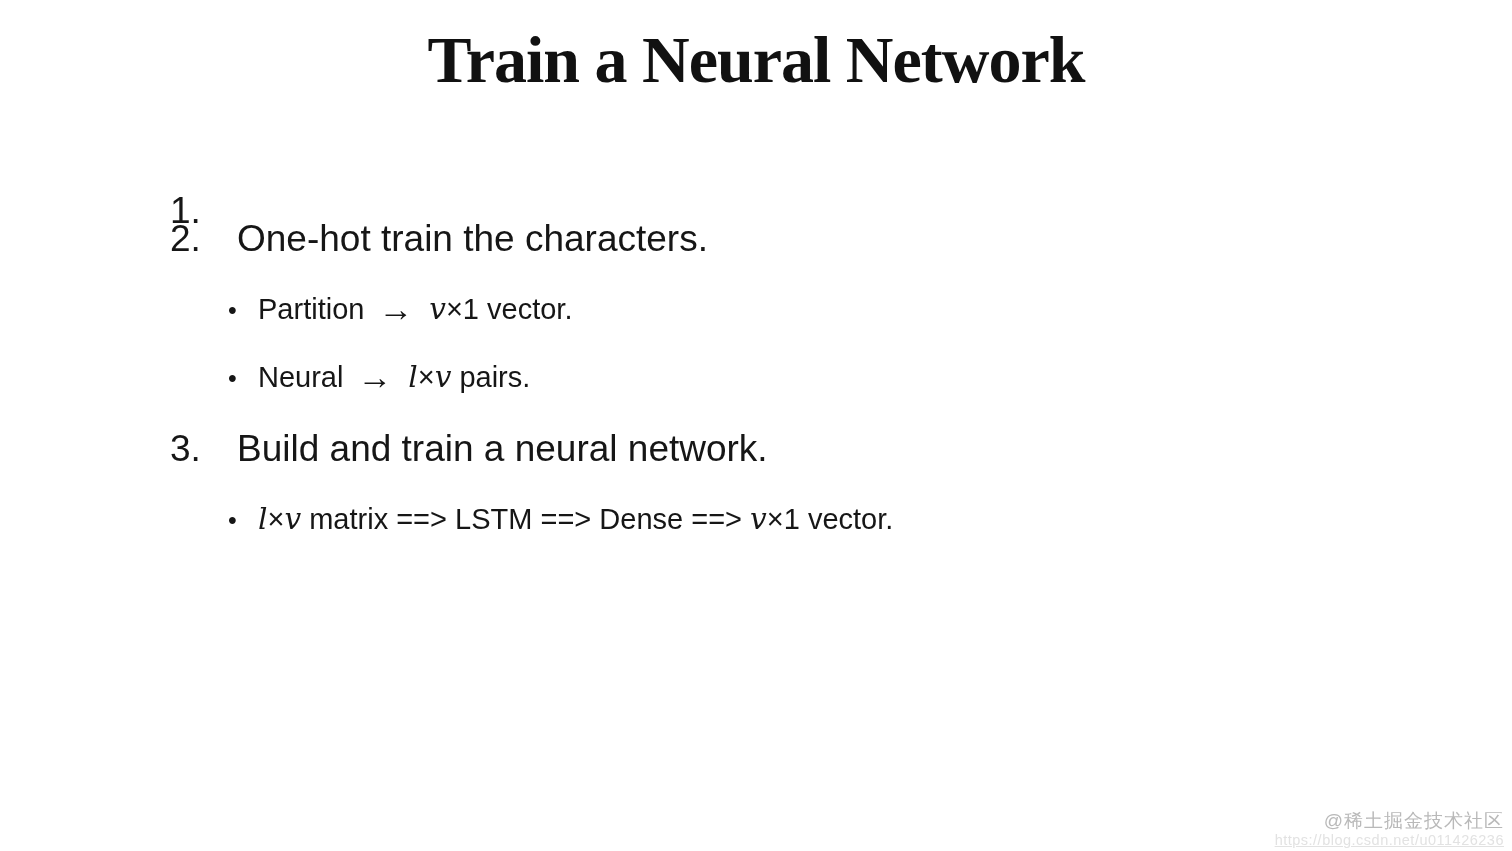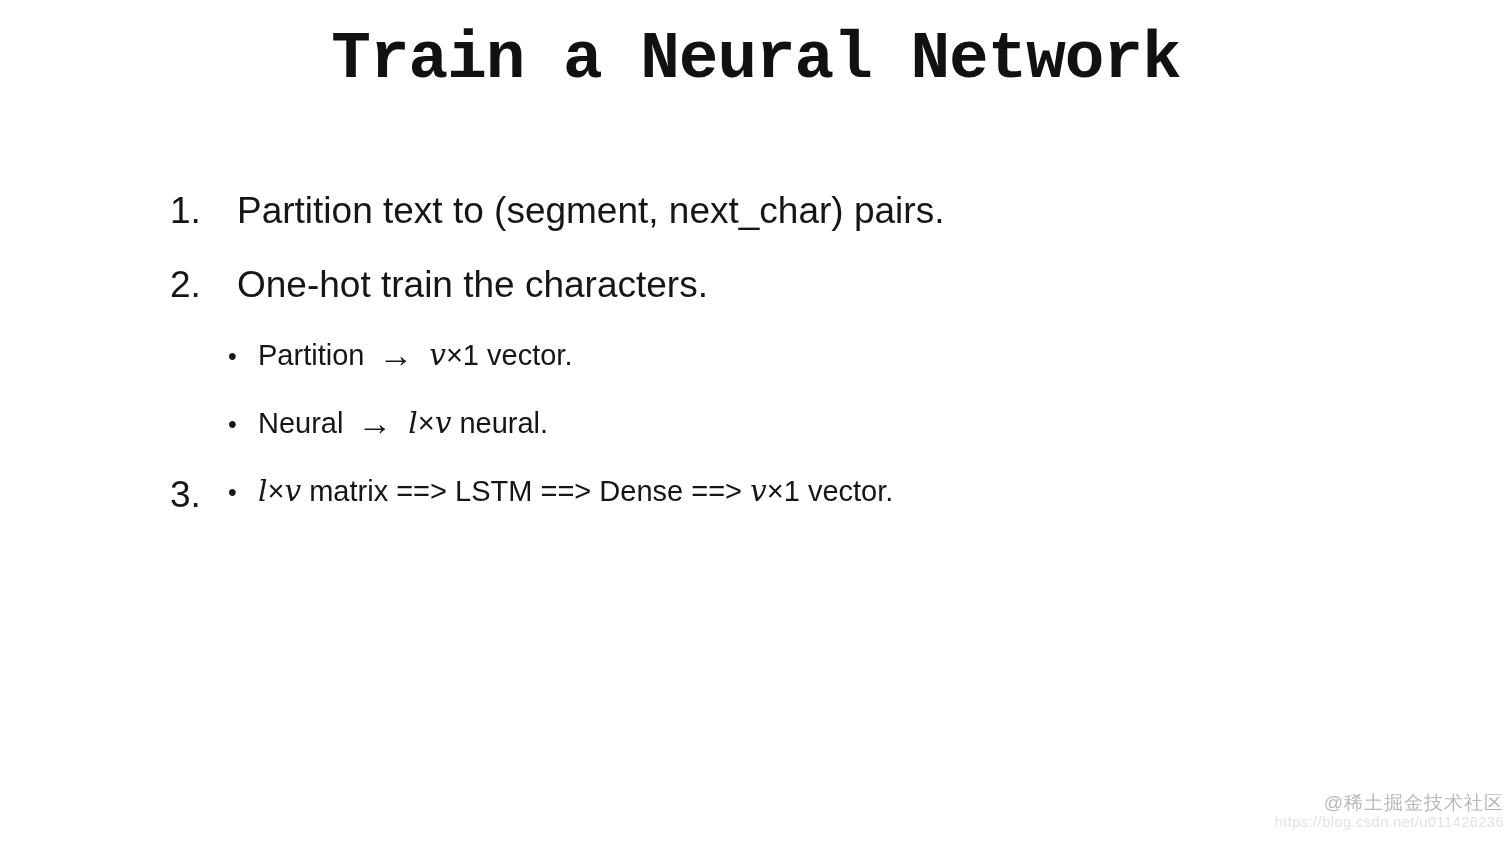--- a/index.html
+++ b/index.html
@@ -18,21 +18,21 @@
   .slide {
     position: absolute;
     inset: 0;
   }
   .slide-title {
     position: absolute;
     top: 22px;
     left: 0;
     width: 100%;
     text-align: center;
-    font-family: Liberation Mono, monospace;
+    font-family: Liberation Serif, serif;
     font-weight: bold;
     font-size: 66px;
     letter-spacing: -1px;
     color: #111111;
     white-space: nowrap;
   }
   .content {
     position: absolute;
     left: 170px;
     top: 188px;
@@ -74,51 +74,52 @@
     margin: 0 16px 0 14px;
   }
   .mvar {
     font-family: "DejaVu Serif", serif;
     font-style: italic;
     font-size: 1.02em;
   }
   .watermark {
     position: absolute;
     right: 8px;
-    bottom: 20px;
+    bottom: 2px;
     text-align: right;
     line-height: 1.15;
   }
   .wm-handle {
     font-size: 19px;
     letter-spacing: 1px;
   }
   .wm-url {
     font-size: 14.5px;
     letter-spacing: 0.5px;
+    text-decoration: underline;
   }
 </style>
 </head>
 <body>
 
 <div class="slide">
 
   <div class="slide-title">Train a Neural Network</div>
 
   <div class="content">
 
-    <div class="item"><span class="num">1.</span><span>Partition text to (segment, next_char) pairs.</span></div>
+    <div class="item"><span class="num">1.</span></div>
 
     <div class="item"><span class="num">2.</span><span>One-hot train the characters.</span></div>
 
     <div class="sub"><span class="bullet">•</span><span>Partition</span><span class="arrow">→</span><span class="mvar">v</span><span>×1 vector.</span></div>
 
-    <div class="sub"><span class="bullet">•</span><span>Neural</span><span class="arrow">→</span><span class="mvar">l</span><span>×</span><span class="mvar">v</span><span> neural.</span></div>
+    <div class="sub"><span class="bullet">•</span><span>Neural</span><span class="arrow">→</span><span class="mvar">l</span><span>×</span><span class="mvar">v</span><span> pairs.</span></div>
 
-    <div class="item"><span class="num">3.</span></div>
+    <div class="item"><span class="num">3.</span><span>Build and train a neural network.</span></div>
 
     <div class="sub"><span class="bullet">•</span><span class="mvar">l</span><span>×</span><span class="mvar">v</span><span> matrix ==&gt; LSTM ==&gt; Dense ==&gt; </span><span class="mvar">v</span><span>×1 vector.</span></div>
 
   </div>
 
   <div class="watermark">
     <div class="wm-handle" style="color: rgb(185, 185, 185);">@稀土掘金技术社区</div>
     <div class="wm-url" style="color: rgb(226, 226, 226);">https://blog.csdn.net/u011426236</div>
   </div>
 

